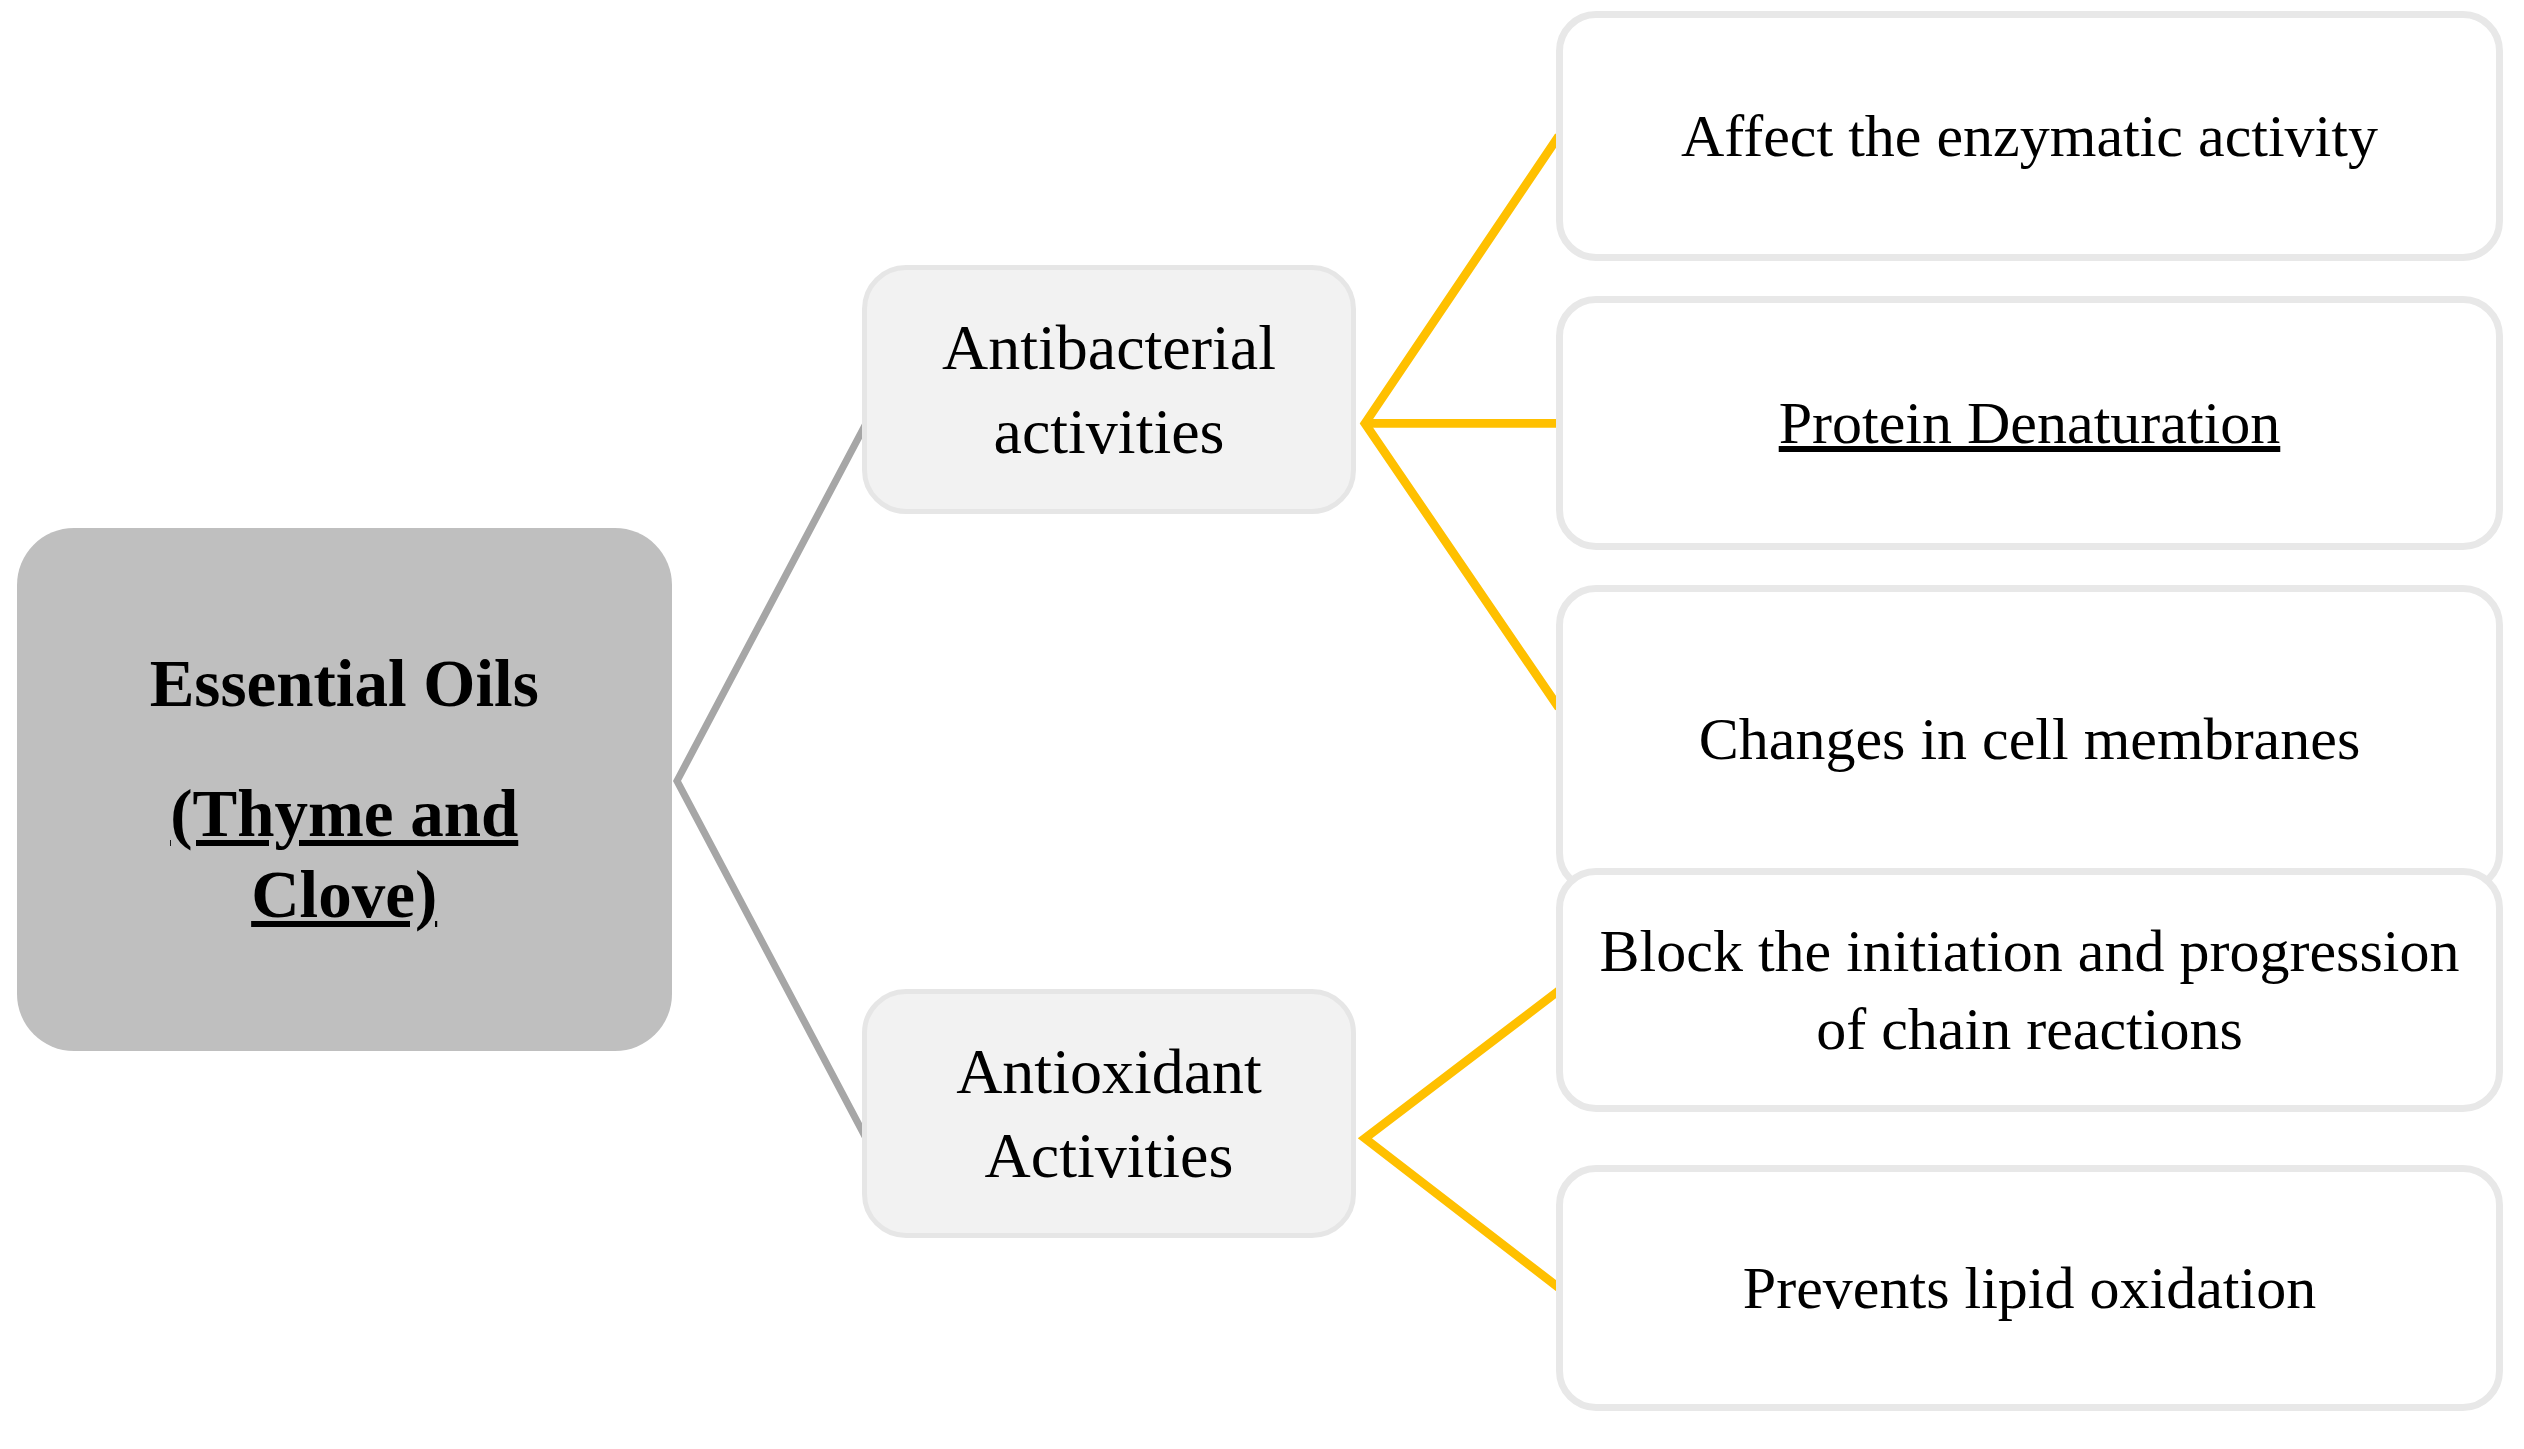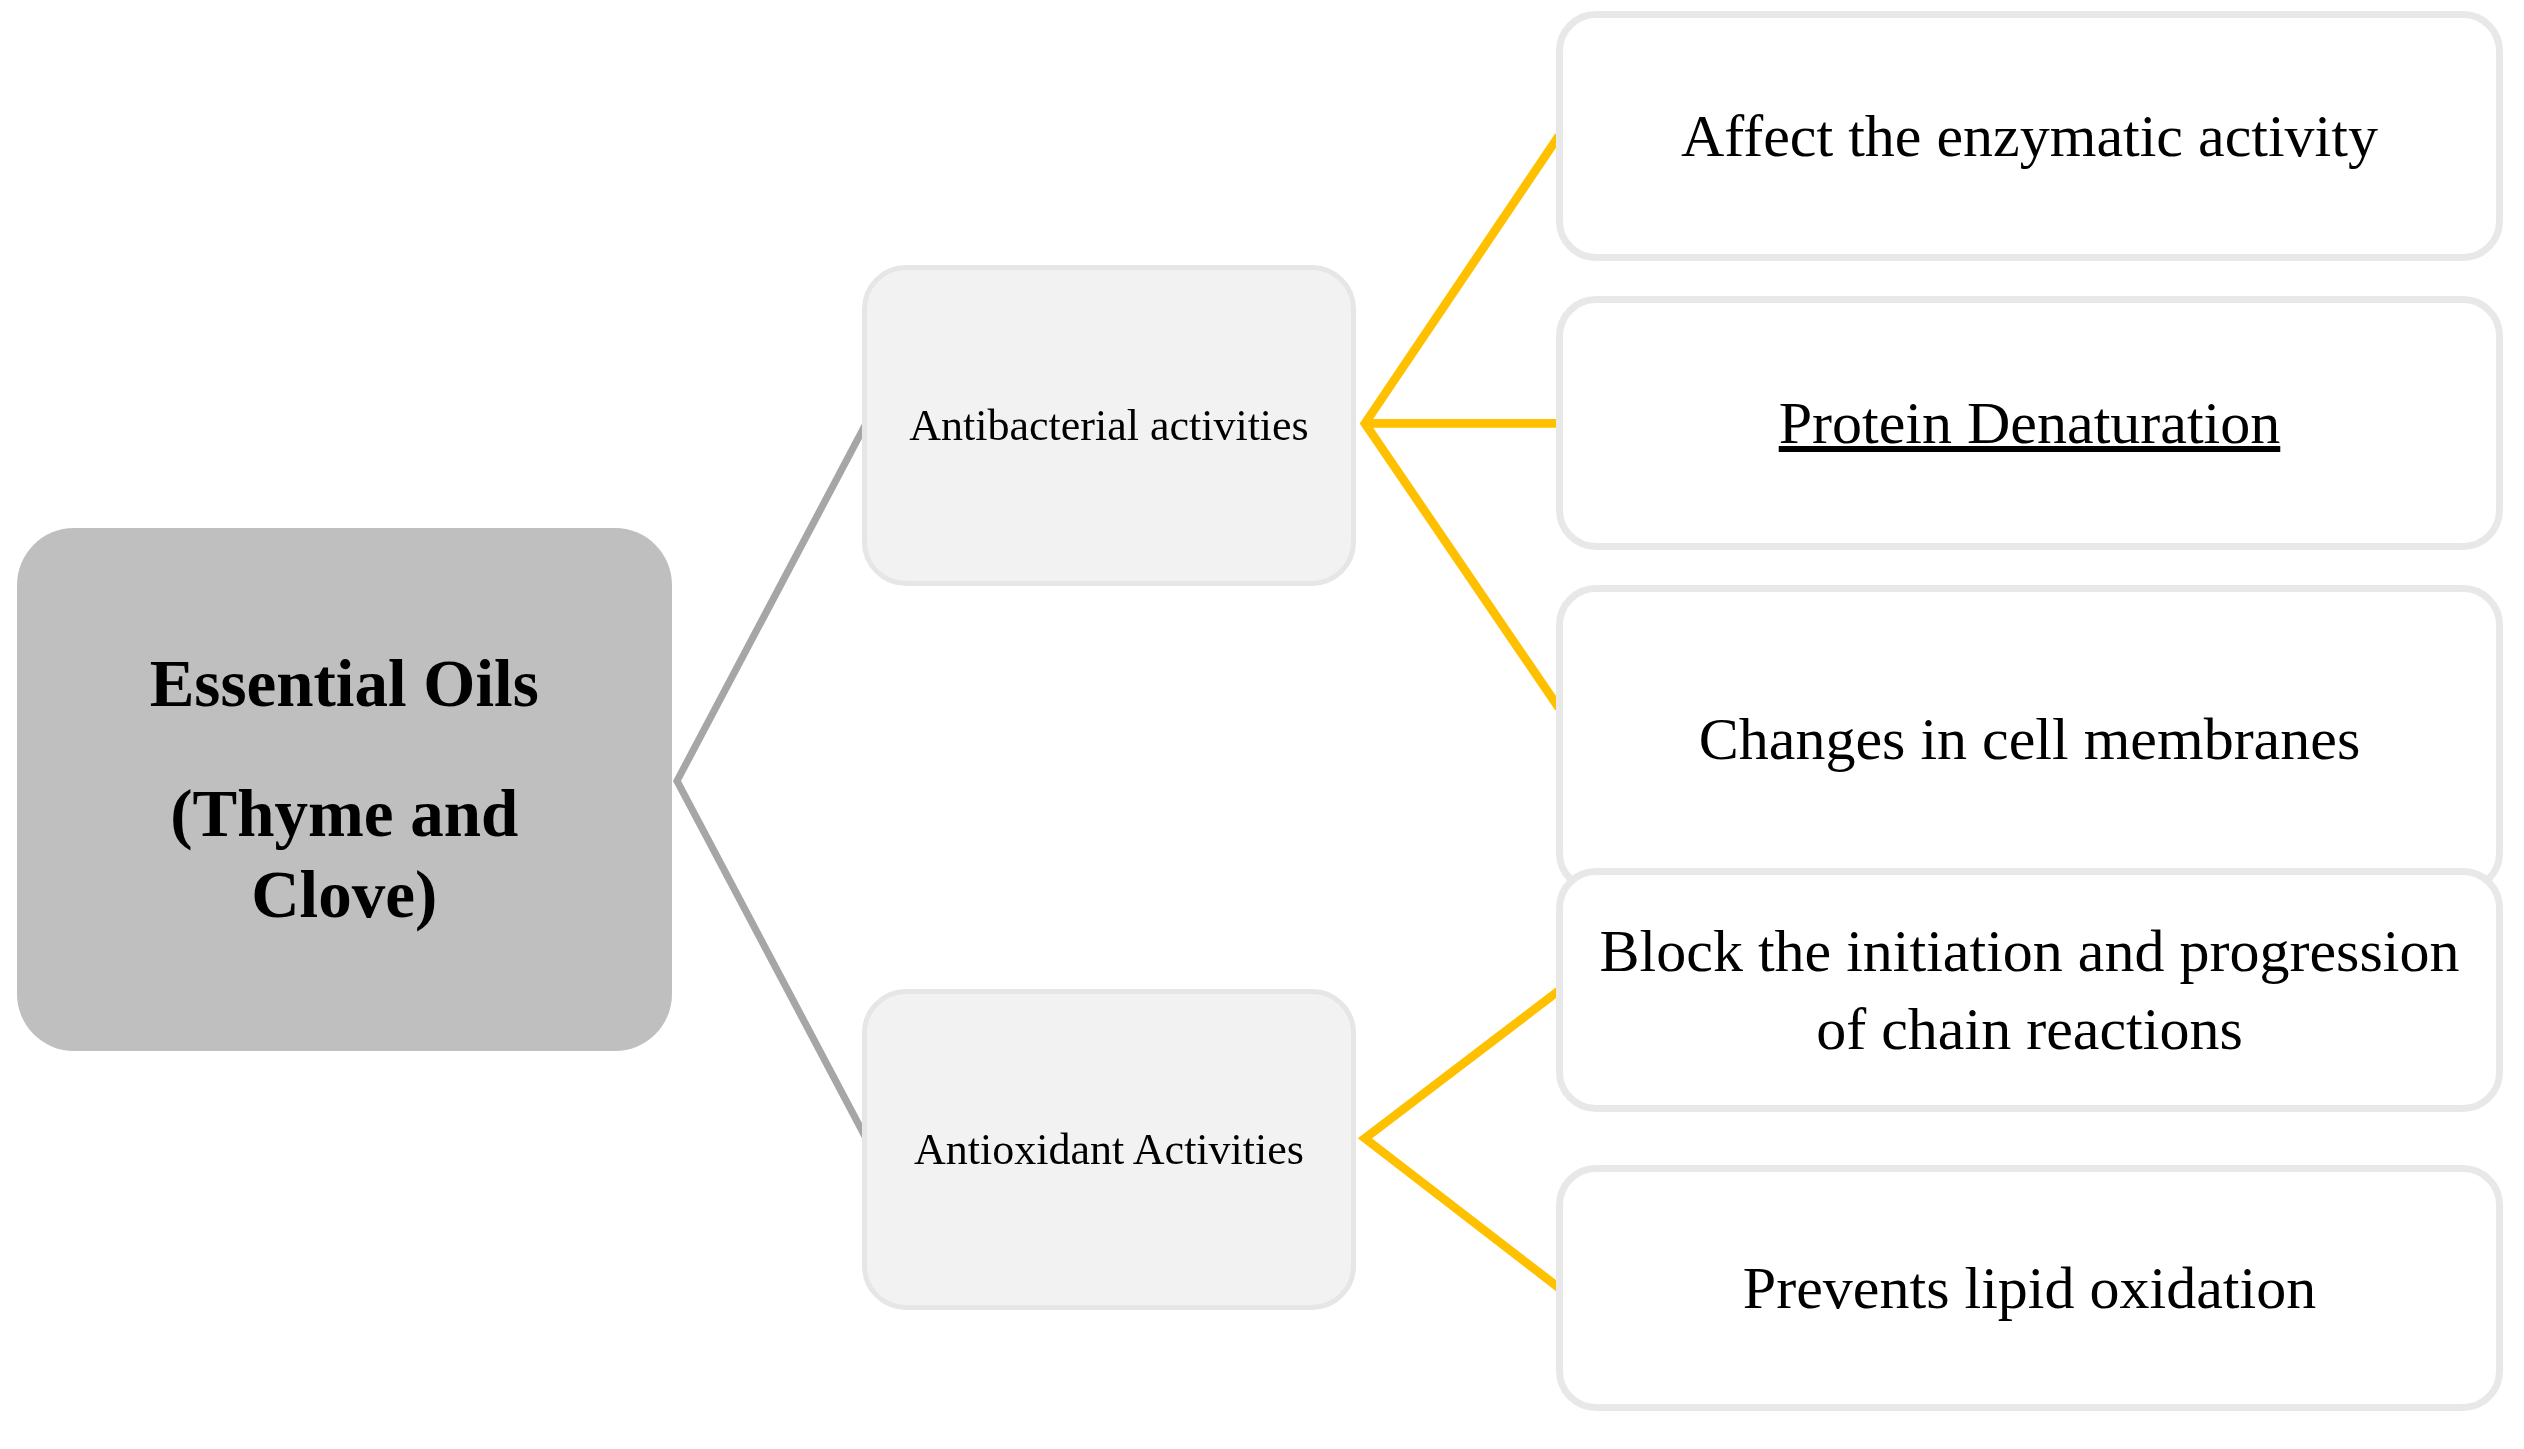--- a/index.html
+++ b/index.html
@@ -30,28 +30,28 @@
   .root-node {
     left: 16.7px; top: 528px;
     width: 655px; height: 523px;
     background: #bfbfbf;
     border-radius: 57px;
     font-weight: bold;
     font-size: 67px;
     line-height: 1.22;
   }
   .root-node .title { margin: 0; }
-  .root-node .subtitle { margin: 48px 0 0 0; max-width: 445px; }
+  .root-node .subtitle { margin: 48px 0 0 0; max-width: 445px; text-decoration: underline; }
   .branch-node {
     left: 862px;
-    width: 494px; height: 321px;
+    width: 494px; height: 249px;
     background: #f2f2f2;
     border: 5.6px solid #e6e6e6;
     border-radius: 44px;
-    font-size: 44px;
+    font-size: 64px;
     line-height: 1.3;
     padding: 0 24px;
   }
   #branch-antibacterial { top: 265px; }
   #branch-antioxidant  { top: 977px; margin-top: 12px; }
   .branch-node .label { max-width: 435px; }
   .leaf-node {
     left: 1556px;
     width: 947px;
     background: #ffffff;

